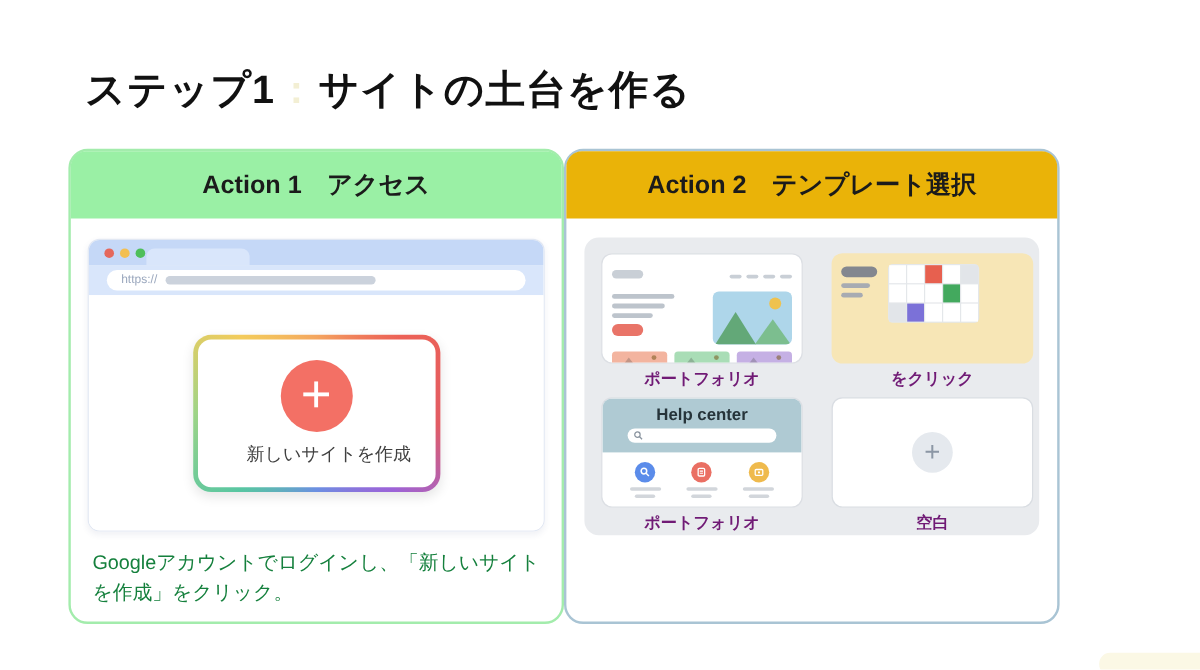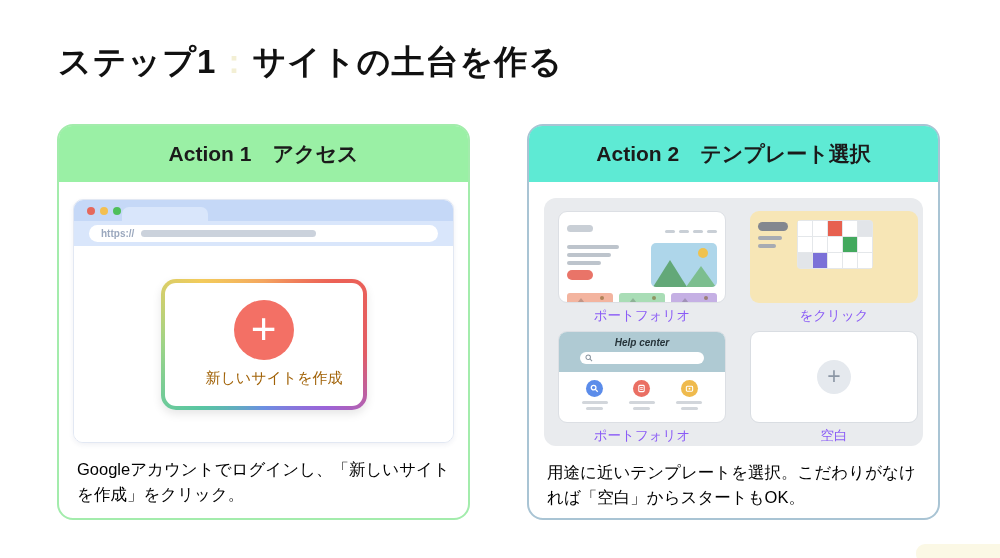--- a/index.html
+++ b/index.html
@@ -4,61 +4,61 @@
 <style>
   * { box-sizing: border-box; }
   html,body { margin:0; padding:0; }
   body {
     width:1000px; height:558px; position:relative; overflow:hidden;
     background:#ffffff;
     font-family:"Liberation Sans","DejaVu Sans",sans-serif;
     color:#1c1c1c;
   }
   
-  .title { position:absolute; left:58px; top:40px; margin:0; font-size:33px; font-weight:800; color:#111; letter-spacing:1px; }
+  .title { position:absolute; left:58px; top:40px; margin:13px; font-size:33px; font-weight:800; color:#111; letter-spacing:1px; }
   .title .colon { color:#F3EFD4; margin:0 12px; font-weight:800; }
   
-  .cards { position:absolute; left:57px; top:124px; display:flex; gap:57px; }
+  .cards { position:absolute; left:57px; top:124px; display:flex; }
   .card { width:413px; height:396px; border-radius:16px; background:#fff; }
   .card-green { border:2px solid #A3ECAC; }
   .card-blue  { border:2px solid #A9C4D4; }
   .card-header { height:56px; border-radius:13px 13px 0 0; display:flex; align-items:center; justify-content:center;
     font-size:21px; font-weight:700; color:#1b1b1b; }
   .header-green { background:#9AF0A5; }
-  .header-blue  { background:#5eead4; }
+  .header-blue  { background:#eab308; }
   
   .browser { margin:17px 14px 0; border:1px solid #E2E8F3; border-radius:10px; overflow:hidden;
     box-shadow:0 2px 5px rgba(40,60,110,.07); }
   .browser-top { background:#C5D8F7; height:21px; position:relative; display:flex; align-items:flex-end; }
   .dots { position:absolute; top:7px; left:13px; display:flex; gap:5px; }
   .dot { width:8px; height:8px; border-radius:50%; }
   .dot-red{background:#E5685C}.dot-yellow{background:#F3BF51}.dot-green{background:#4EBF5A}
   .tab { margin-left:48px; width:86px; height:14px; background:#D9E6FB; border-radius:7px 7px 0 0; }
   .url-row { background:#D9E6FB; height:25px; display:flex; align-items:center; padding:0 15px; }
-  .url-pill { background:#fff; height:17px; border-radius:9px; flex:1; display:flex; align-items:center; padding:4px 12px; gap:7px;font-weight:bold; }
+  .url-pill { background:#fff; height:17px; border-radius:9px; flex:1; display:flex; align-items:center; padding:4px 12px; gap:7px; }
   .scheme { font-size:10px; color:#9BA8BE; }
   .url-placeholder { width:175px; height:7px; background:#CBD2DC; border-radius:4px; }
   .browser-content { background:#fff; height:196px; display:flex; align-items:center; justify-content:center; }
   .grad-card { width:206px; height:131px; border-radius:15px; padding:4px; cursor:pointer;
     background:conic-gradient(from 0deg,
       #F4A55F 0deg, #EC6156 48deg, #E25C64 95deg, #9C63D8 135deg,
       #6C8FE2 180deg, #58C6A2 225deg, #9ED487 270deg, #F3CB5B 315deg, #F4A55F 360deg);
     box-shadow:0 4px 10px rgba(0,0,0,.10); }
   .grad-inner { background:#fff; width:100%; height:100%; border-radius:11px;
     display:flex; flex-direction:column; align-items:center; justify-content:center; gap:9px; }
   .plus-circle { width:60px; height:60px; border-radius:50%; background:#F37065; color:#fff;
     display:flex; align-items:center; justify-content:center; font-size:44px; font-weight:400; line-height:1; padding-bottom:3px; }
-  .create-label { font-size:15px; color:#a16207;margin-left:21px; }
-  .desc { margin:14px 18px 0; font-size:16.5px; line-height:1.52; color:#000000; }
+  .create-label { font-size:15px; color:#404040;margin-left:21px; }
+  .desc { margin:14px 18px 0; font-size:16.5px; line-height:1.52; color:#15803d; }
   
   .panel { margin:16px 15px 0; background:#E9EBEE; border-radius:12px; height:248px; padding:13px 14px 8px; }
   .tpl-grid { display:grid; grid-template-columns:1fr 1fr; column-gap:24px; row-gap:6px; }
   .tpl-cell { display:flex; flex-direction:column; align-items:center; }
   .thumb { width:168px; height:92px; border-radius:9px; position:relative; overflow:hidden; cursor:pointer; }
-  .thumb-label { font-size:13.5px; font-weight:400; color:#8b5cf6; margin-top:4px; }
+  .thumb-label { font-size:13.5px; font-weight:700; color:#701a75; margin-top:4px; }
   
   .portfolio { background:#fff; border:1px solid #DCDFE4; padding:7px 8px; }
   .pf-top { display:flex; justify-content:space-between; align-items:center; }
   .pf-logo { width:26px; height:7px; background:#C9CFD6; border-radius:4px; }
   .pf-nav i { display:inline-block; width:10px; height:3px; background:#C9CFD6; border-radius:2px; margin-left:4px; }
   .pf-main { display:flex; margin-top:6px; gap:8px; }
   .pf-left { flex:1; padding-top:2px; }
   .line { display:block; height:4px; background:#BDC4CC; border-radius:2px; margin-bottom:4px; }
   .l1{width:52px}.l2{width:44px}.l3{width:34px}
   .pf-btn { display:block; width:26px; height:10px; background:#E97468; border-radius:5px; margin-top:5px; }
@@ -83,21 +83,21 @@
   .ev-pill-dark { display:block; width:30px; height:9px; background:#83878F; border-radius:5px; margin-bottom:5px; }
   .ev-line { display:block; width:24px; height:4px; background:#A7ABB2; border-radius:2px; margin-bottom:4px; }
   .ev-line.short { width:18px; }
   .ev-cal { background:#E4E7EA; border-radius:4px; padding:1px; display:grid;
     grid-template-columns:repeat(5,14px); grid-auto-rows:15px; gap:1px; }
   .ev-cell { background:#fff; }
   .c-red{background:#E7604F}.c-green{background:#43A95E}.c-purple{background:#7B71D8}.c-gray{background:#E2E5E9}
   
   .help { background:#fff; border:1px solid #DCDFE4; }
   .hc-head { background:#AFCAD3; padding:5px 0 8px; display:flex; flex-direction:column; align-items:center; gap:4px; }
-  .hc-title { font-size:10px; font-weight:700; color:#26343a;font-style:italic; }
+  .hc-title { font-size:14px; font-weight:700; color:#26343a; }
   .hc-search { background:#fff; width:124px; height:12px; border-radius:7px; display:flex; align-items:center; padding:0 5px; }
   .hc-body { display:flex; justify-content:space-around; padding:8px 12px 0; }
   .hc-item { display:flex; flex-direction:column; align-items:center; }
   .hc-circle { width:17px; height:17px; border-radius:50%; display:flex; align-items:center; justify-content:center; }
   .hc-blue{background:#5B8CEA}.hc-red{background:#EA6F63}.hc-yellow{background:#EFBA4D}
   .hc-line { width:26px; height:3px; background:#D2D6DB; border-radius:2px; margin-top:4px; }
   .hc-line.short { width:17px; margin-top:3px; }
   
   .blank { background:#fff; border:1px solid #D9DDE2; display:flex; align-items:center; justify-content:center; }
   .blank-circle { width:34px; height:34px; border-radius:50%; background:#E5E9EE; color:#8C97A5;
@@ -271,18 +271,17 @@
             <div class="blank-circle">
                 <span>+</span>
               </div>
           </div>
           <div class="thumb-label">空白</div>
         </div>
 
       </div>
     </div>
 
-    <p class="desc">用途に近いテンプレートを選択。こだわりがなければ「空白」からスタートもOK。</p>
   </section>
 
 </div>
 
 <div class="corner"></div>
 
 </body></html>

